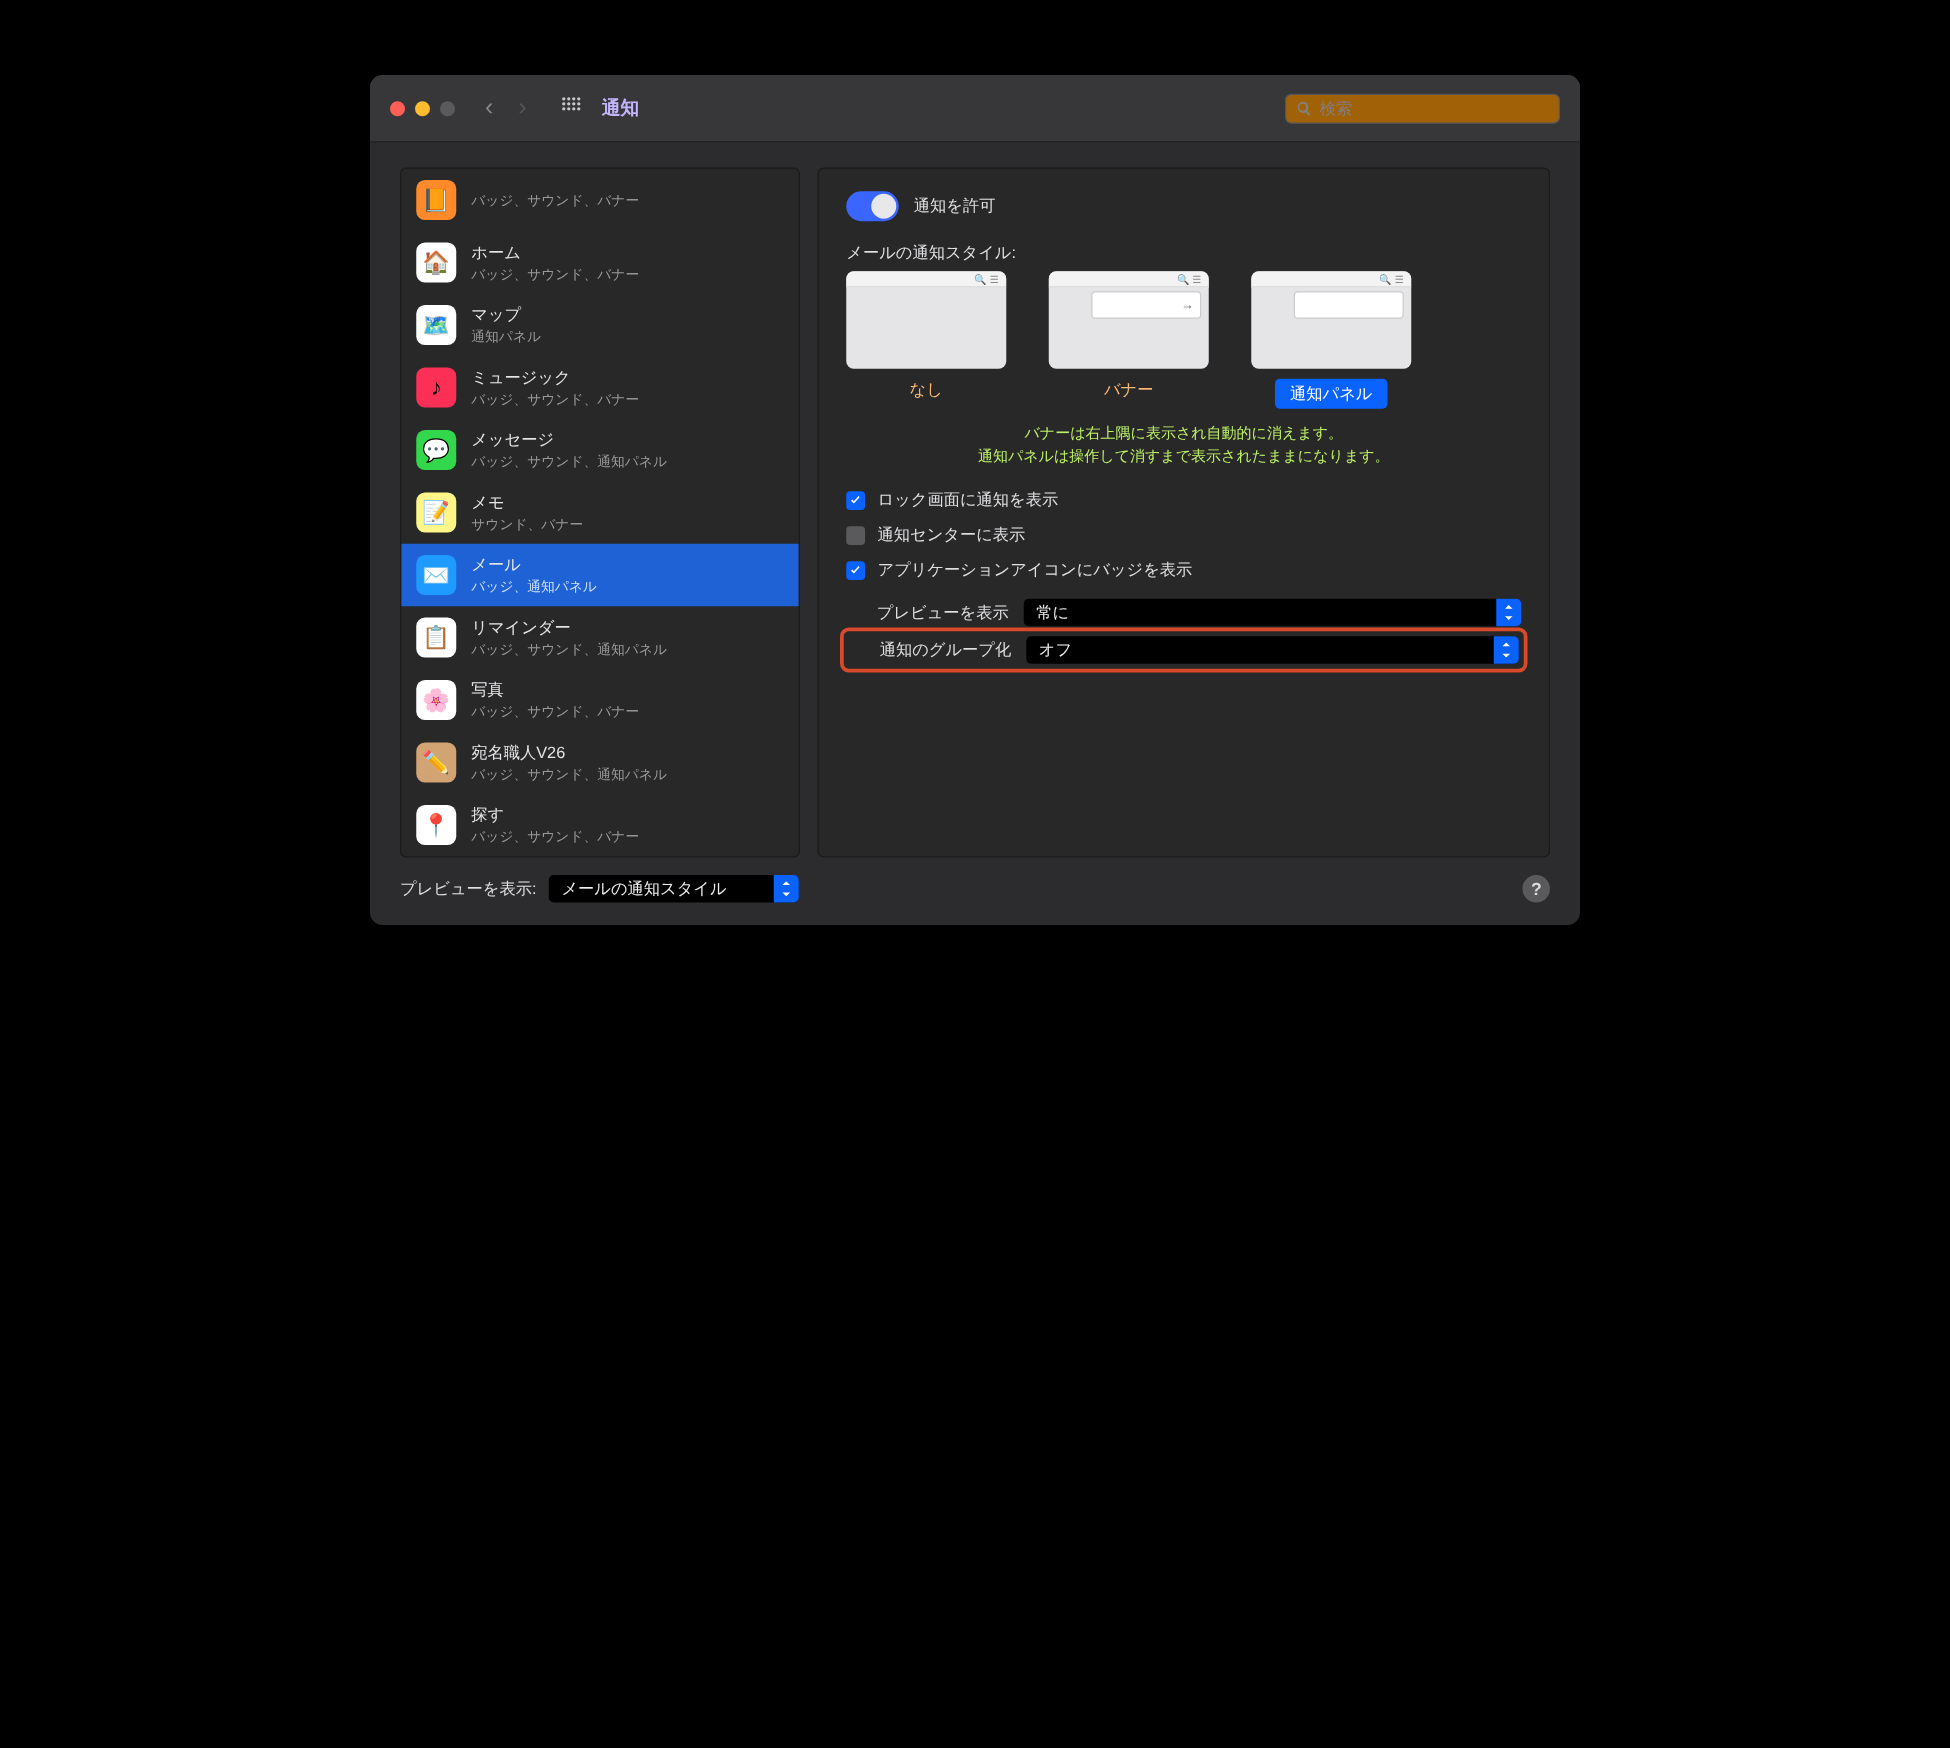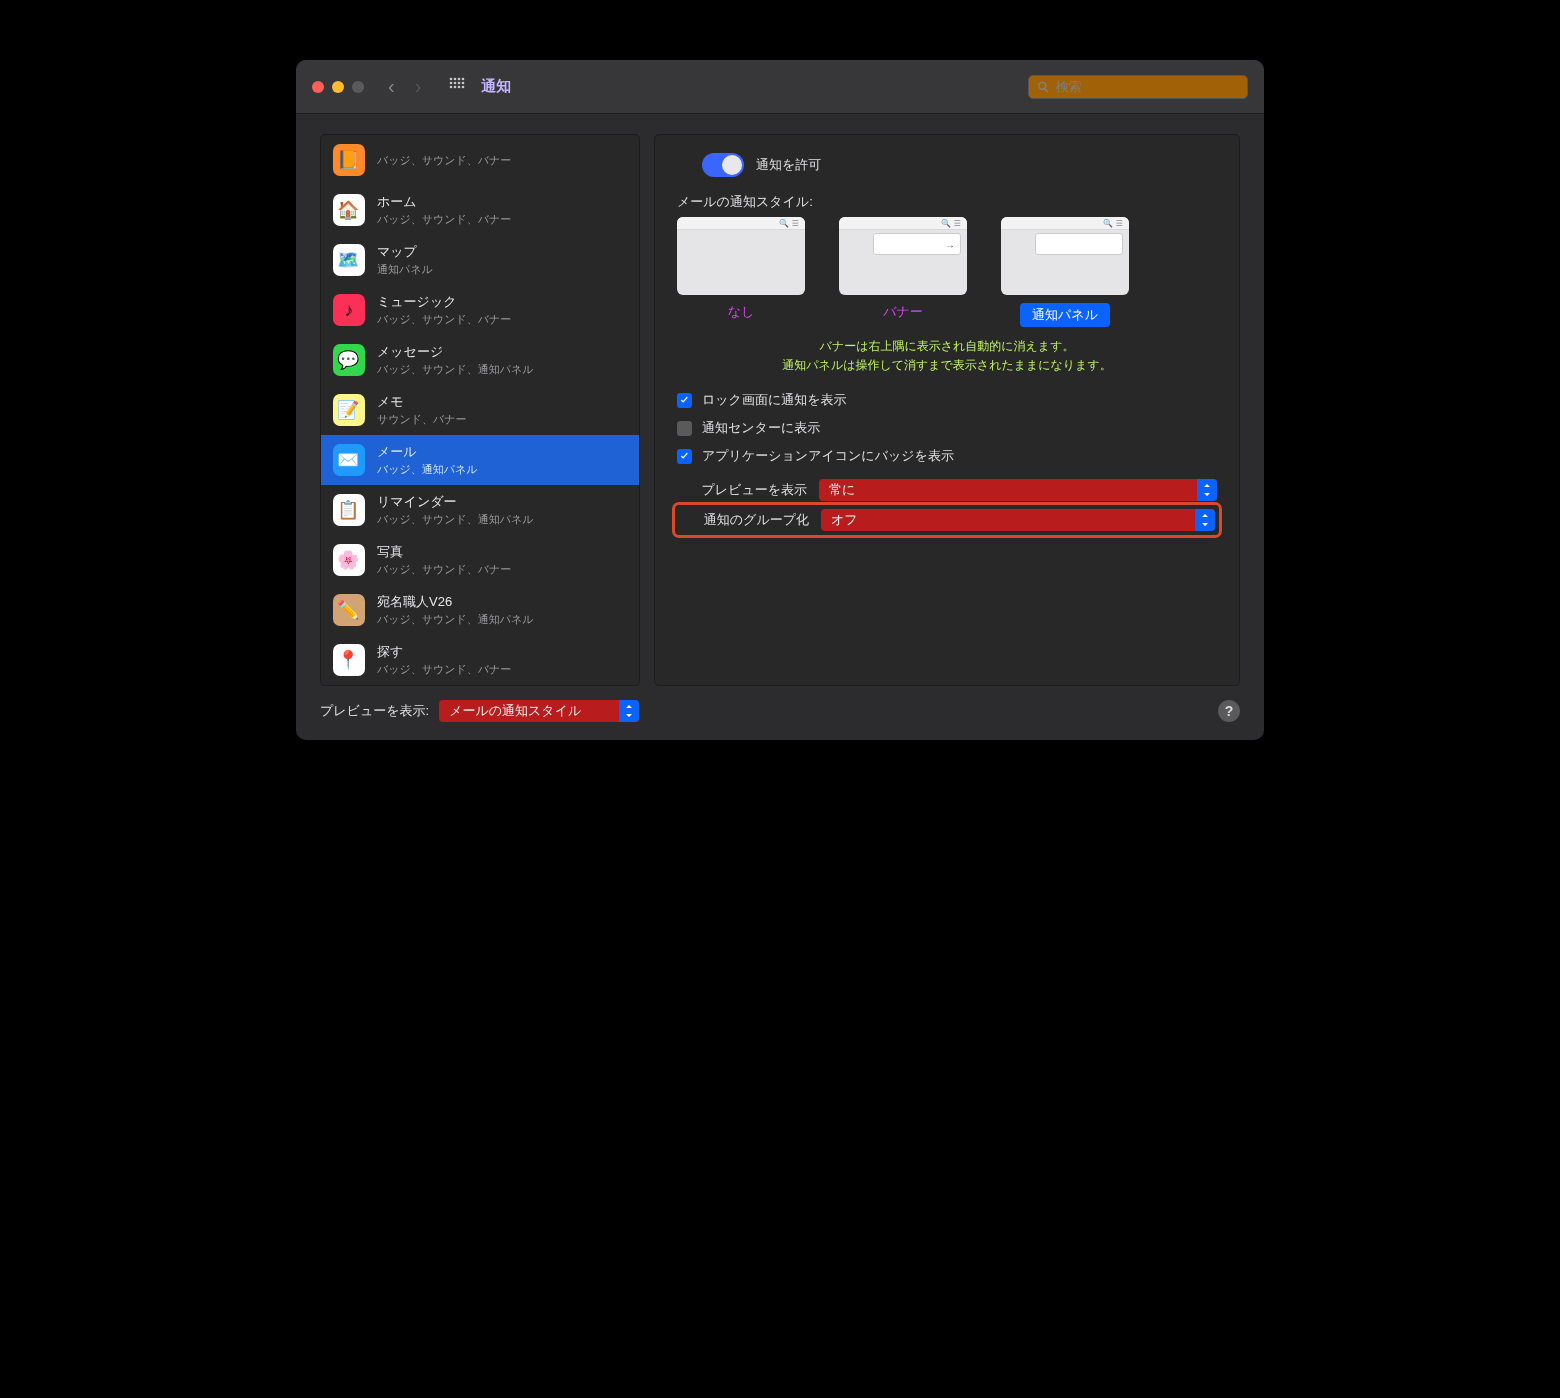--- a/index.html
+++ b/index.html
@@ -68,46 +68,46 @@
   }
   .app-text { display:flex;flex-direction:column;gap:1px; }
   .app-name { color:#e6e6e8; font-size:13px; font-weight:500;}
   .app-sub  { color:#9a9a9c; font-size:11px; }
   .app-row.selected .app-sub{color:#cfe0ff;}
   
   .detail {
     flex:1; background:#282829; border:1px solid #1b1b1c; border-radius:5px;
     padding:18px 22px 20px 22px; display:flex;flex-direction:column;
   }
-  .allow-row { display:flex;align-items:center;gap:12px;margin-bottom:16px;margin-left:25px;}
+  .allow-row { display:flex;align-items:center;gap:12px;margin-bottom:16px;}
   .switch { width:42px;height:24px;background:#3a66ff;border-radius:12px;position:relative;}
   .switch .knob{position:absolute;right:2px;top:2px;width:20px;height:20px;background:#e8e8ea;border-radius:50%;}
   .allow-label{color:#e0e0e2;font-size:13px;}
   .style-title{color:#e0e0e2;font-size:13px;margin-bottom:6px;}
   .styles{display:flex;gap:34px;margin-bottom:10px;}
   .style-opt{display:flex;flex-direction:column;align-items:center;gap:8px;}
   .thumb{width:128px;height:78px;background:#e5e5e7;border-radius:6px;position:relative;overflow:hidden;}
   .thumb-bar{position:absolute;top:0;left:0;right:0;height:13px;background:#f3f3f4;border-bottom:1px solid #d9d9db;}
   .thumb-ic{position:absolute;top:2px;right:6px;font-size:8px;color:#888;}
   .thumb .popup{position:absolute;top:16px;right:6px;width:88px;height:22px;background:#fff;border:1px solid #ccc;border-radius:3px;}
   .thumb .arrow{position:absolute;top:22px;right:12px;font-size:10px;color:#555;}
-  .style-label{color:#d946ef;font-size:13px;}
+  .style-label{color:#fdba74;font-size:13px;}
   .style-label.selected{background:#0a63ff;color:#fff;padding:3px 12px;border-radius:4px;}
   .hint{color:#bef264;font-size:12px;text-align:center;line-height:1.6;margin-bottom:16px;}
   .check-row{display:flex;align-items:center;gap:10px;margin-bottom:10px;}
   .cbox{width:15px;height:15px;border-radius:3px;display:flex;align-items:center;justify-content:center;}
   .cbox.on{background:#0a63ff;}
   .cbox.off{background:#5a5a5c;}
   .cbox svg{width:11px;height:11px;fill:#fff;}
   .check-label{color:#e0e0e2;font-size:13px;}
   .select-row{display:flex;align-items:center;gap:12px;margin-top:4px;}
   .select-row.highlighted{outline:3px solid #d9492b;outline-offset:2px;border-radius:2px;padding:2px 2px;}
   .sel-label{color:#e0e0e2;font-size:13px;white-space:nowrap;min-width:130px;text-align:right;}
   .sel{
-    flex:1;background:#b91c1c;border-radius:4px;height:22px;display:flex;align-items:center;
+    flex:1;background:#000000;border-radius:4px;height:22px;display:flex;align-items:center;
     padding-left:10px;color:#eee;font-size:13px;position:relative;
   }
   .sel .chev{position:absolute;right:0;top:0;bottom:0;width:20px;background:#0a63ff;border-radius:0 4px 4px 0;display:flex;align-items:center;justify-content:center;}
   .sel .chev svg{width:10px;height:12px;fill:#fff;}
   
   .footer{display:flex;align-items:center;gap:10px;margin-top:14px;}
   .footer .sel{flex:0 0 200px;}
   .help{margin-left:auto;width:22px;height:22px;border-radius:50%;background:#5a5a5c;color:#ddd;display:flex;align-items:center;justify-content:center;font-size:14px;font-weight:600;}
 </style>
 </head>

